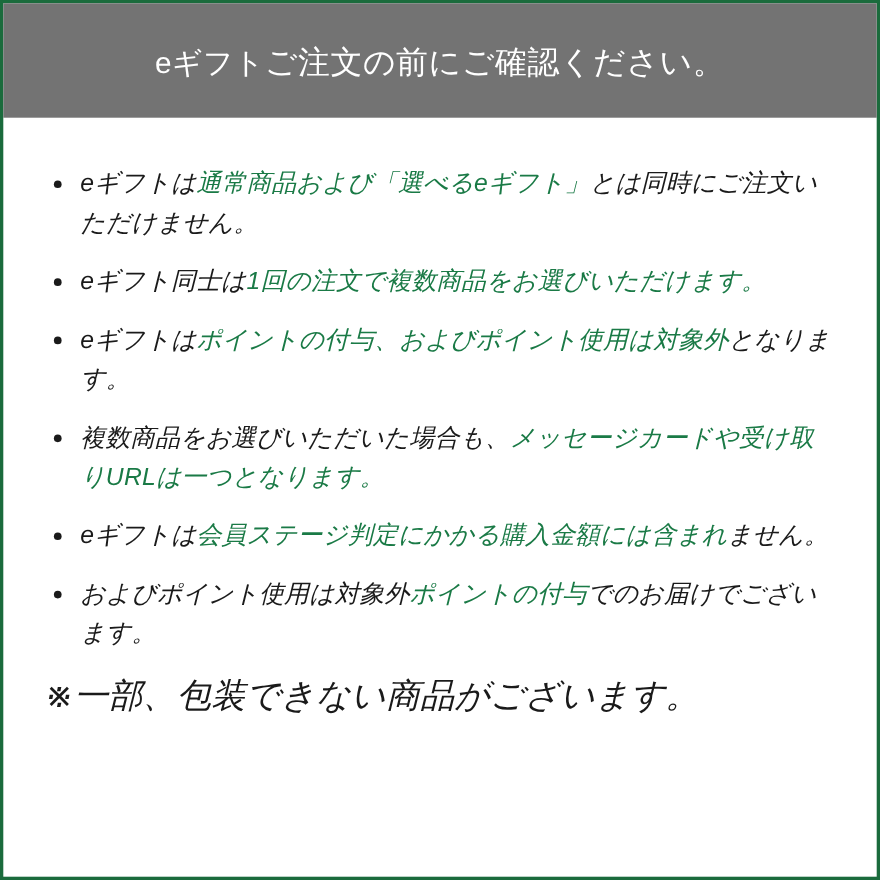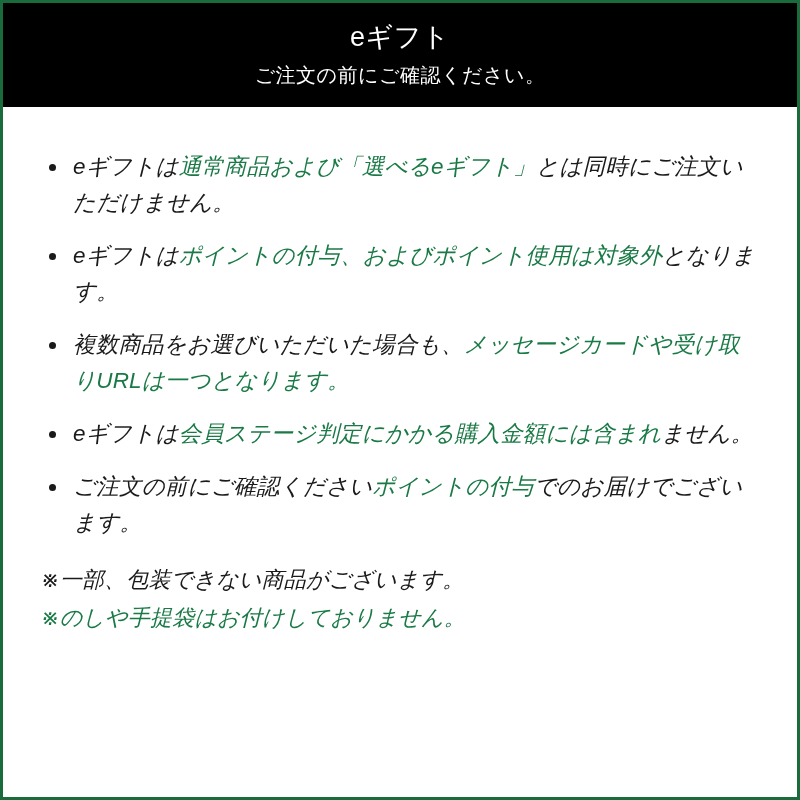--- a/index.html
+++ b/index.html
@@ -15,38 +15,38 @@
   }
   .page {
     width: 800px;
     height: 800px;
     position: relative;
     box-sizing: border-box;
     border: 3px solid #1a6b3c;
     background: #ffffff;
   }
   .header {
-    background: #000000;
+    background: #737373;
     color: #ffffff;
     height: 104px;
     box-sizing: border-box;
     display: flex;
-    flex-direction: column;
+    flex-direction: row;
     align-items: center;
     justify-content: center;
     padding-top: 4px;
   }
   .header-title {
     font-size: 27px;
     line-height: 36px;
     letter-spacing: 0.5px;
     font-weight: 400;
   }
   .header-subtitle {
-    font-size: 20px;
+    font-size: 29px;
     line-height: 40px;
     letter-spacing: 0.5px;
     font-weight: 400;
   }
   .body {
     padding: 42px 34px 0 34px;
     font-style: italic;
   }
   ul.notes {
     list-style: none;
@@ -73,21 +73,21 @@
     border-radius: 50%;
   }
   .g {
     color: #1a7a46;
   }
   .footnotes {
     margin-top: 20px;
     padding-left: 4px;
   }
   .footnote {
-    font-size: 22px;
+    font-size: 31px;
     line-height: 38px;
     color: #1a1a1a;
     letter-spacing: 0.2px;
   }
   .footnote.green {
     color: #1a7a46;
   }
 </style>
 </head>
 <body>
@@ -95,24 +95,24 @@
 <div class="page">
 
   <div class="header">
     <div class="header-title">eギフト</div>
     <div class="header-subtitle">ご注文の前にご確認ください。</div>
   </div>
 
   <div class="body">
     <ul class="notes">
         <li><span>eギフトは</span><span class="g">通常商品および「選べるeギフト」</span><span>とは同時にご注文いただけません。</span></li>
+        <li><span>eギフト同士は</span><span class="g">1回の注文で複数商品をお選びいただけます。</span></li>
         <li><span>eギフトは</span><span class="g">ポイントの付与、およびポイント使用は対象外</span><span>となります。</span></li>
         <li><span>複数商品をお選びいただいた場合も、</span><span class="g">メッセージカードや受け取りURLは一つとなります。</span></li>
         <li><span>eギフトは</span><span class="g">会員ステージ判定にかかる購入金額には含まれ</span><span>ません。</span></li>
-        <li><span>ご注文の前にご確認ください</span><span class="g">ポイントの付与</span><span>でのお届けでございます。</span></li>
+        <li><span>およびポイント使用は対象外</span><span class="g">ポイントの付与</span><span>でのお届けでございます。</span></li>
       </ul>
     <div class="footnotes">
         <div class="footnote">※一部、包装できない商品がございます。</div>
-        <div class="footnote green">※のしや手提袋はお付けしておりません。</div>
       </div>
   </div>
 
 </div>
 
 </body></html>

